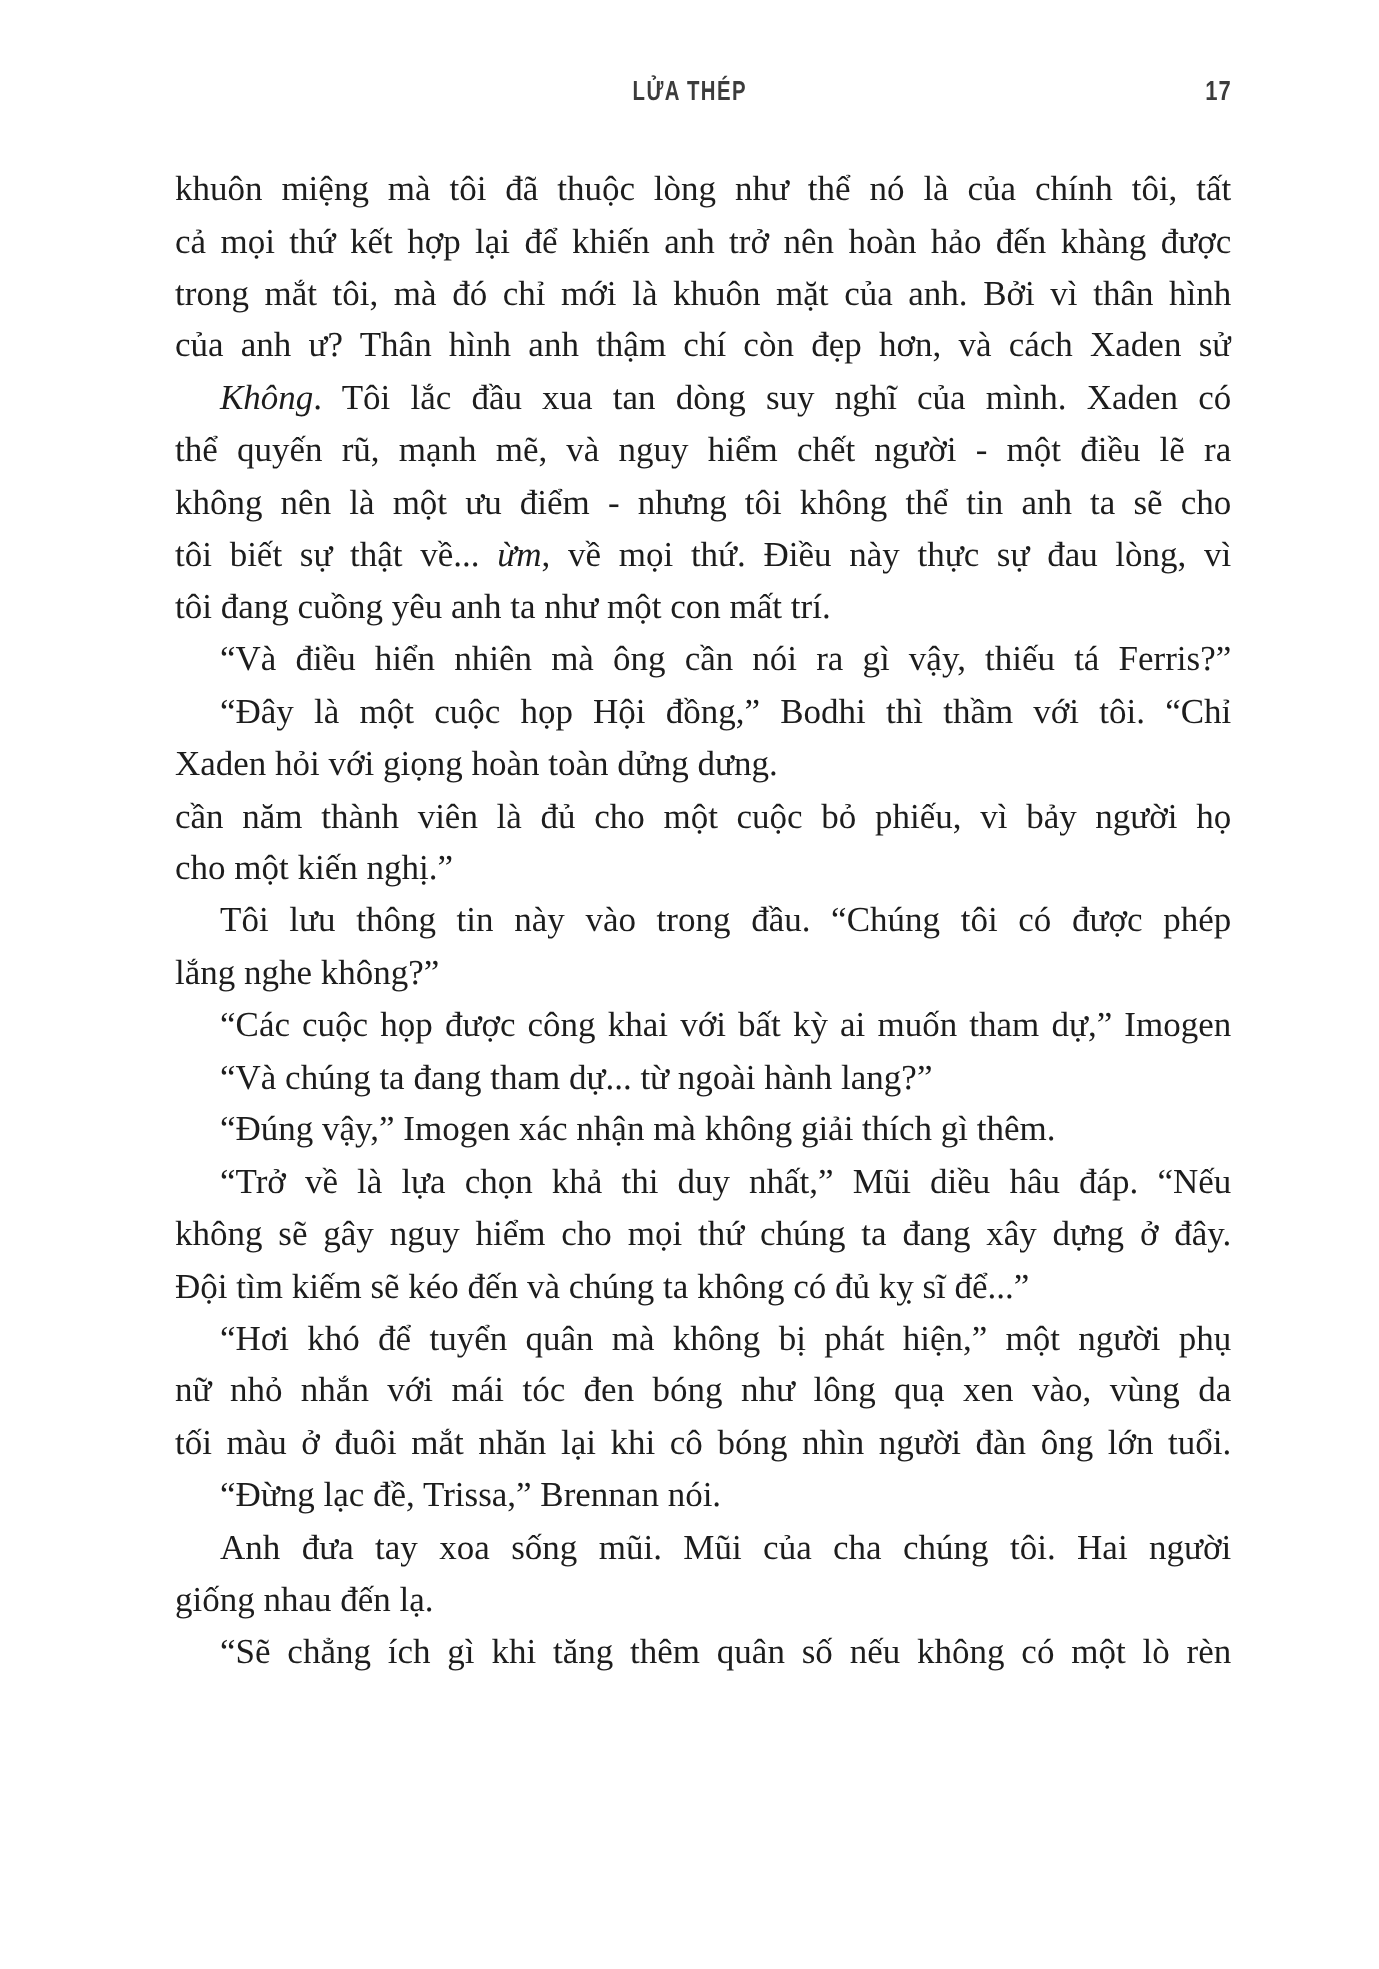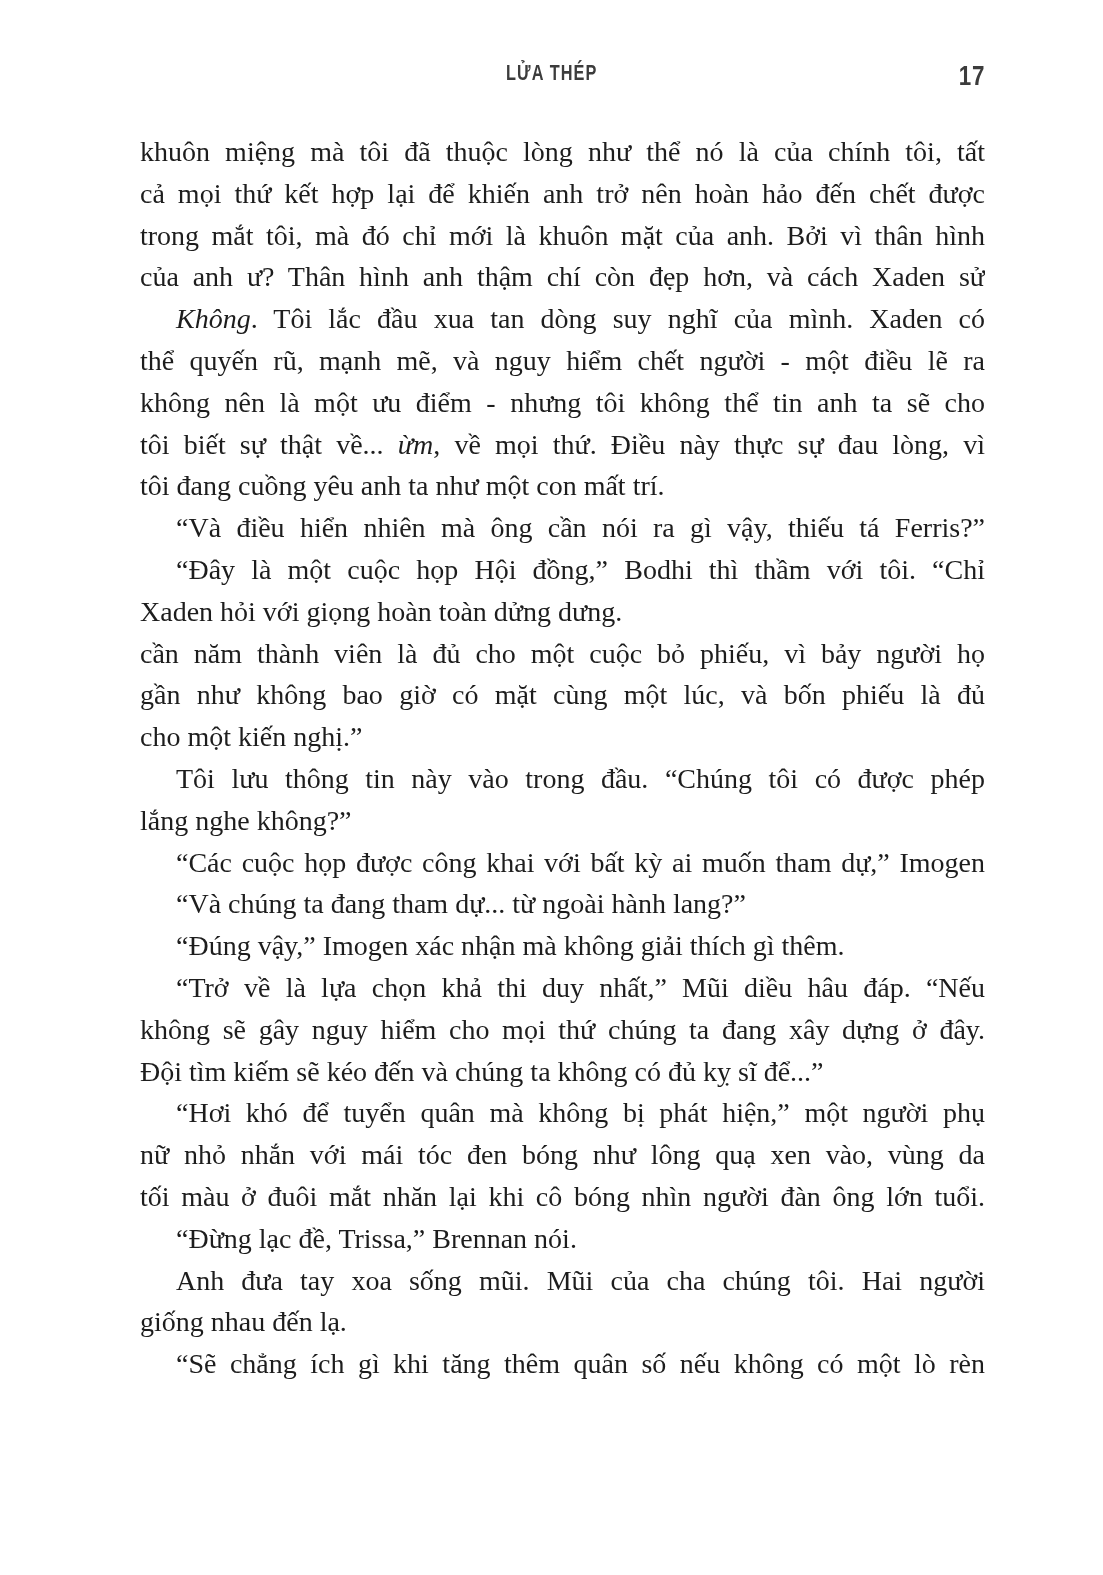--- a/index.html
+++ b/index.html
@@ -38,21 +38,21 @@
     display: inline-block;
     transform: scaleX(0.74);
     transform-origin: center;
   }
   .page-number {
     position: absolute;
     right: 118px;
     top: 0;
     font-family: "Liberation Sans", "DejaVu Sans", sans-serif;
     font-weight: 700;
-    font-size: 28px;
+    font-size: 22px;
     letter-spacing: 1px;
     color: var(--hd, #3c3c3c);
   }
   .page-number > span {
     display: inline-block;
     transform: scaleX(0.8);
     transform-origin: right;
   }
   .text-body {
     position: absolute;
@@ -87,33 +87,32 @@
   <div class="page-header">
     <div class="book-title">
       <span>LỬA THÉP</span>
     </div>
     <div class="page-number">
       <span>17</span>
     </div>
   </div>
   <div class="text-body">
       <div class="line just"><span>khuôn miệng mà tôi đã thuộc lòng như thể nó là của chính tôi, tất</span></div>
-      <div class="line just"><span>cả mọi thứ kết hợp lại để khiến anh trở nên hoàn hảo đến chết được</span></div>
+      <div class="line just"><span>cả mọi thứ kết hợp lại để khiến anh trở nên hoàn hảo đến khàng được</span></div>
       <div class="line just"><span>trong mắt tôi, mà đó chỉ mới là khuôn mặt của anh. Bởi vì thân hình</span></div>
       <div class="line just"><span>của anh ư? Thân hình anh thậm chí còn đẹp hơn, và cách Xaden sử</span></div>
       <div class="line indent just"><em>Không</em><span>. Tôi lắc đầu xua tan dòng suy nghĩ của mình. Xaden có</span></div>
       <div class="line just"><span>thể quyến rũ, mạnh mẽ, và nguy hiểm chết người - một điều lẽ ra</span></div>
       <div class="line just"><span>không nên là một ưu điểm - nhưng tôi không thể tin anh ta sẽ cho</span></div>
       <div class="line just"><span>tôi biết sự thật về... </span><em>ừm</em><span>, về mọi thứ. Điều này thực sự đau lòng, vì</span></div>
       <div class="line"><span>tôi đang cuồng yêu anh ta như một con mất trí.</span></div>
       <div class="line indent just"><span>“Và điều hiển nhiên mà ông cần nói ra gì vậy, thiếu tá Ferris?”</span></div>
       <div class="line indent just"><span>“Đây là một cuộc họp Hội đồng,” Bodhi thì thầm với tôi. “Chỉ</span></div>
       <div class="line"><span>Xaden hỏi với giọng hoàn toàn dửng dưng.</span></div>
       <div class="line just"><span>cần năm thành viên là đủ cho một cuộc bỏ phiếu, vì bảy người họ</span></div>
-      <div class="line just"><span>gần như không bao giờ có mặt cùng một lúc, và bốn phiếu là đủ</span></div>
       <div class="line"><span>cho một kiến nghị.”</span></div>
       <div class="line indent just"><span>Tôi lưu thông tin này vào trong đầu. “Chúng tôi có được phép</span></div>
       <div class="line"><span>lắng nghe không?”</span></div>
       <div class="line indent just"><span>“Các cuộc họp được công khai với bất kỳ ai muốn tham dự,” Imogen</span></div>
       <div class="line indent"><span>“Và chúng ta đang tham dự... từ ngoài hành lang?”</span></div>
       <div class="line indent"><span>“Đúng vậy,” Imogen xác nhận mà không giải thích gì thêm.</span></div>
       <div class="line indent just"><span>“Trở về là lựa chọn khả thi duy nhất,” Mũi diều hâu đáp. “Nếu</span></div>
       <div class="line just"><span>không sẽ gây nguy hiểm cho mọi thứ chúng ta đang xây dựng ở đây.</span></div>
       <div class="line"><span>Đội tìm kiếm sẽ kéo đến và chúng ta không có đủ kỵ sĩ để...”</span></div>
       <div class="line indent just"><span>“Hơi khó để tuyển quân mà không bị phát hiện,” một người phụ</span></div>

